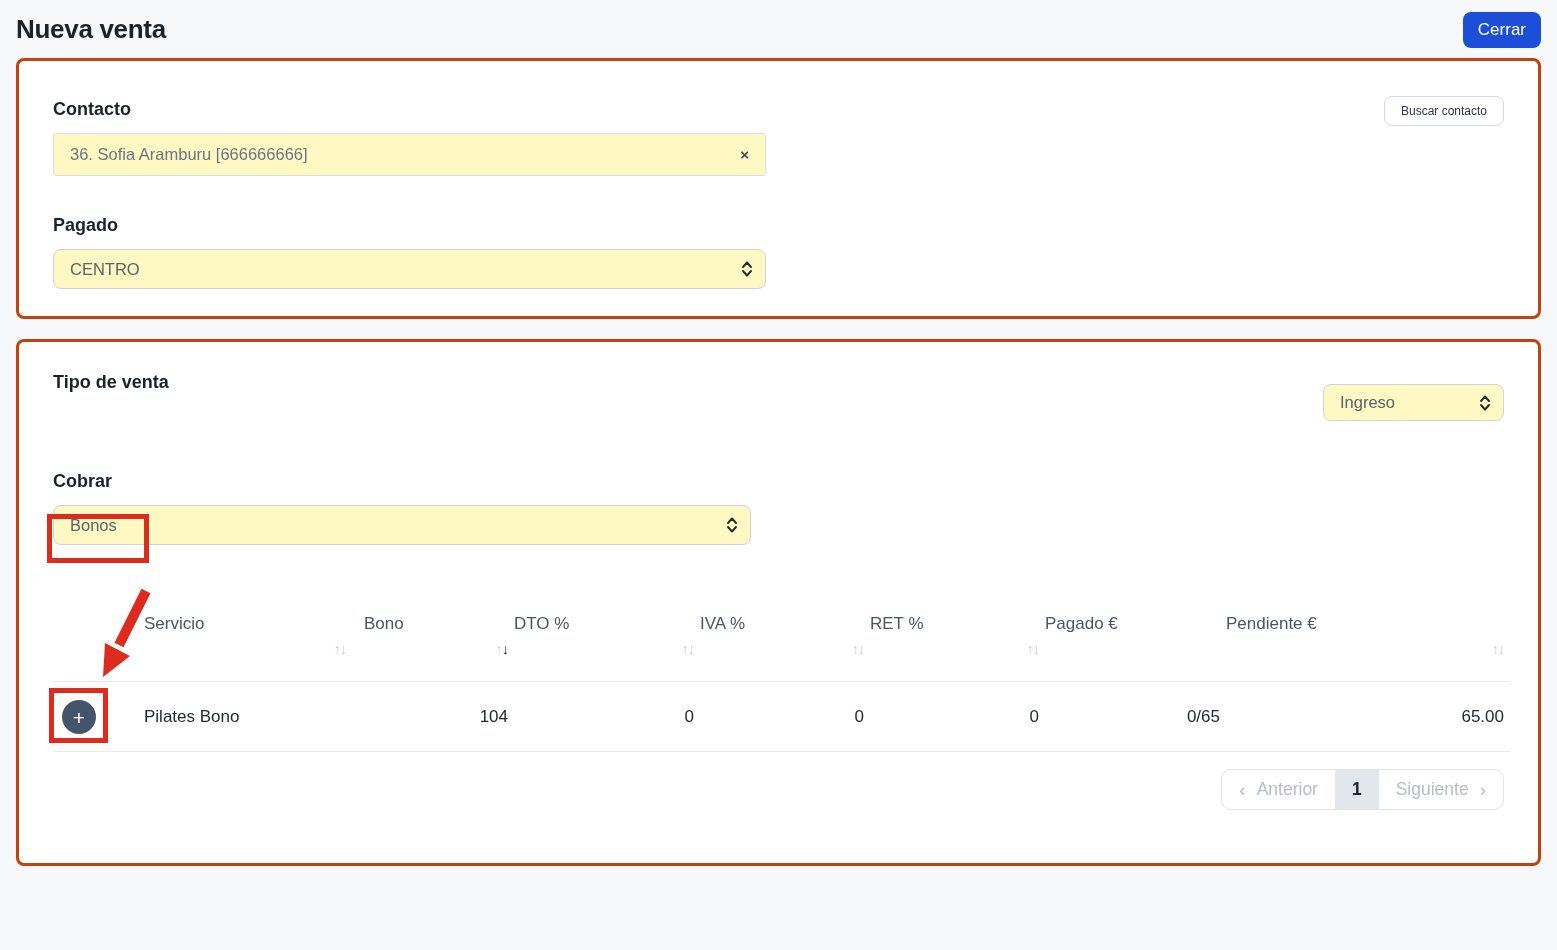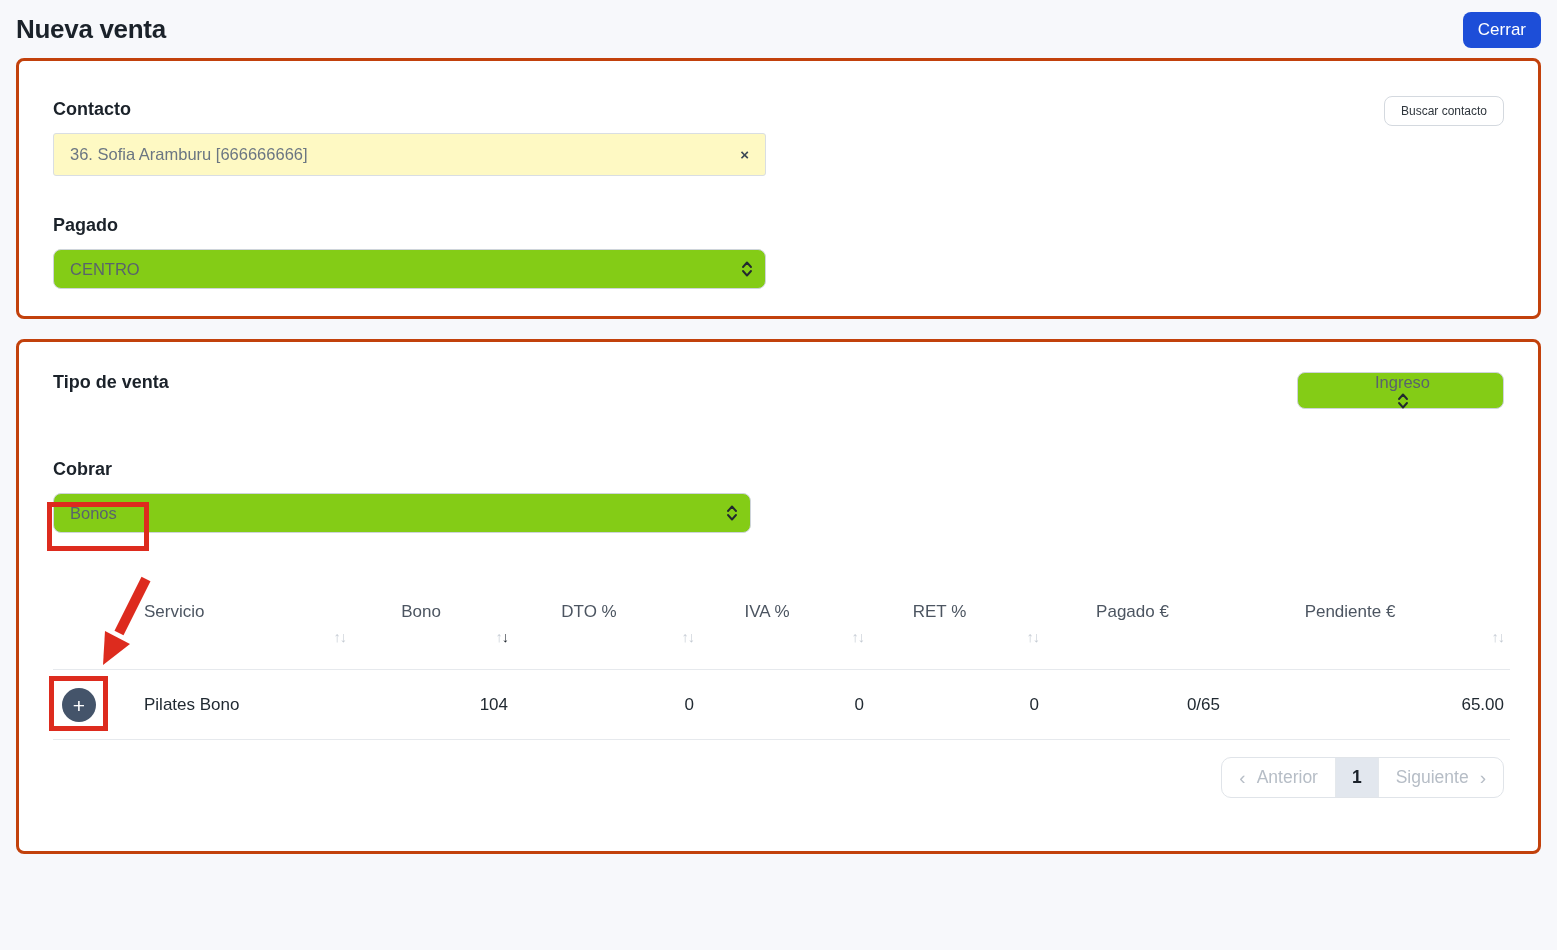--- a/index.html
+++ b/index.html
@@ -38,48 +38,48 @@
   }
   .clear-x { color: #3d4a57; font-weight: 700; font-size: 15px; cursor: pointer; }
   .btn-outline {
     background: #fff; border: 1px solid #d4d9df; border-radius: 8px;
     font-family: inherit; font-size: 12px; color: #2f363d;
     padding: 7px 16px; margin-top: -3px; cursor: pointer;
   }
   .agenda-label { margin-top: 39px; }
   .ui-select {
     margin-top: 13px; width: 713px; height: 40px;
-    background: #84cc16; border: 1px solid #ced4da; border-radius: 8px;
+    background: #fef9c3; border: 1px solid #ced4da; border-radius: 8px;
     display: flex; align-items: center; justify-content: space-between;
     padding: 0 12px 0 16px; font-size: 16.5px; color: #59636d; cursor: pointer;
   }
   .chev { flex: 0 0 auto; }
   
   .tipo-row { display: flex; justify-content: space-between; align-items: flex-start; }
-  .select-ingreso { margin-top: 0; width: 207px; height: 37px; flex-direction: column; }
+  .select-ingreso { margin-top: 12px; width: 181px; height: 37px; }
   .tabs {
     margin-top: 42px; display: flex; align-items: center; gap: 32px;
     border-bottom: 1px solid #e7eaee; padding-left: 1px;
   }
   .tab { font-size: 17.5px; color: #39424a; padding: 14px 0 20px 0; cursor: pointer; }
   .tab-active-wrap {
     border: 5px solid #dd2b1e; padding: 8px 20px; margin-bottom: 1px;
     position: relative; top: 1px;
   }
   .tab-active-wrap .tab { padding: 0; font-weight: 700; color: #1b222a; }
   .cobrar-label { margin-top: 50px; }
   .select-wrap { position: relative; width: 713px; }
   .red-box-bonos {
     position: absolute; left: -6px; top: -4px; width: 102px; height: 49px;
     border: 5px solid #dd2b1e; pointer-events: none; z-index: 4;
   }
   
   table.sale-table { margin-top: 47px; width: 1457px; border-collapse: collapse; table-layout: fixed; }
   th { vertical-align: top; padding: 22px 6px 0 0; font-weight: 400; }
-  .th-label { font-size: 17px; color: #4c5561; text-align: center; padding-right: 30px; }
+  .th-label { font-size: 17px; color: #4c5561; text-align: left; padding-right: 30px; }
   .th-label.no-pad { padding-right: 0; }
   .th-label.left { text-align: left; padding-right: 0; }
   .th-sort { margin-top: 7px; text-align: right; font-size: 14.5px; color: #c6ccd4; letter-spacing: -1px; }
   .th-sort .sort-active { color: #242b33; }
   th.col-servicio .th-sort { padding-right: 12px; }
   tr.head-row th { border-bottom: 1px solid #e6e9ed; padding-bottom: 24px; }
   td {
     height: 70px; border-bottom: 1px solid #e6e9ed;
     font-size: 17px; color: #212a32; text-align: right; padding-right: 6px;
   }

